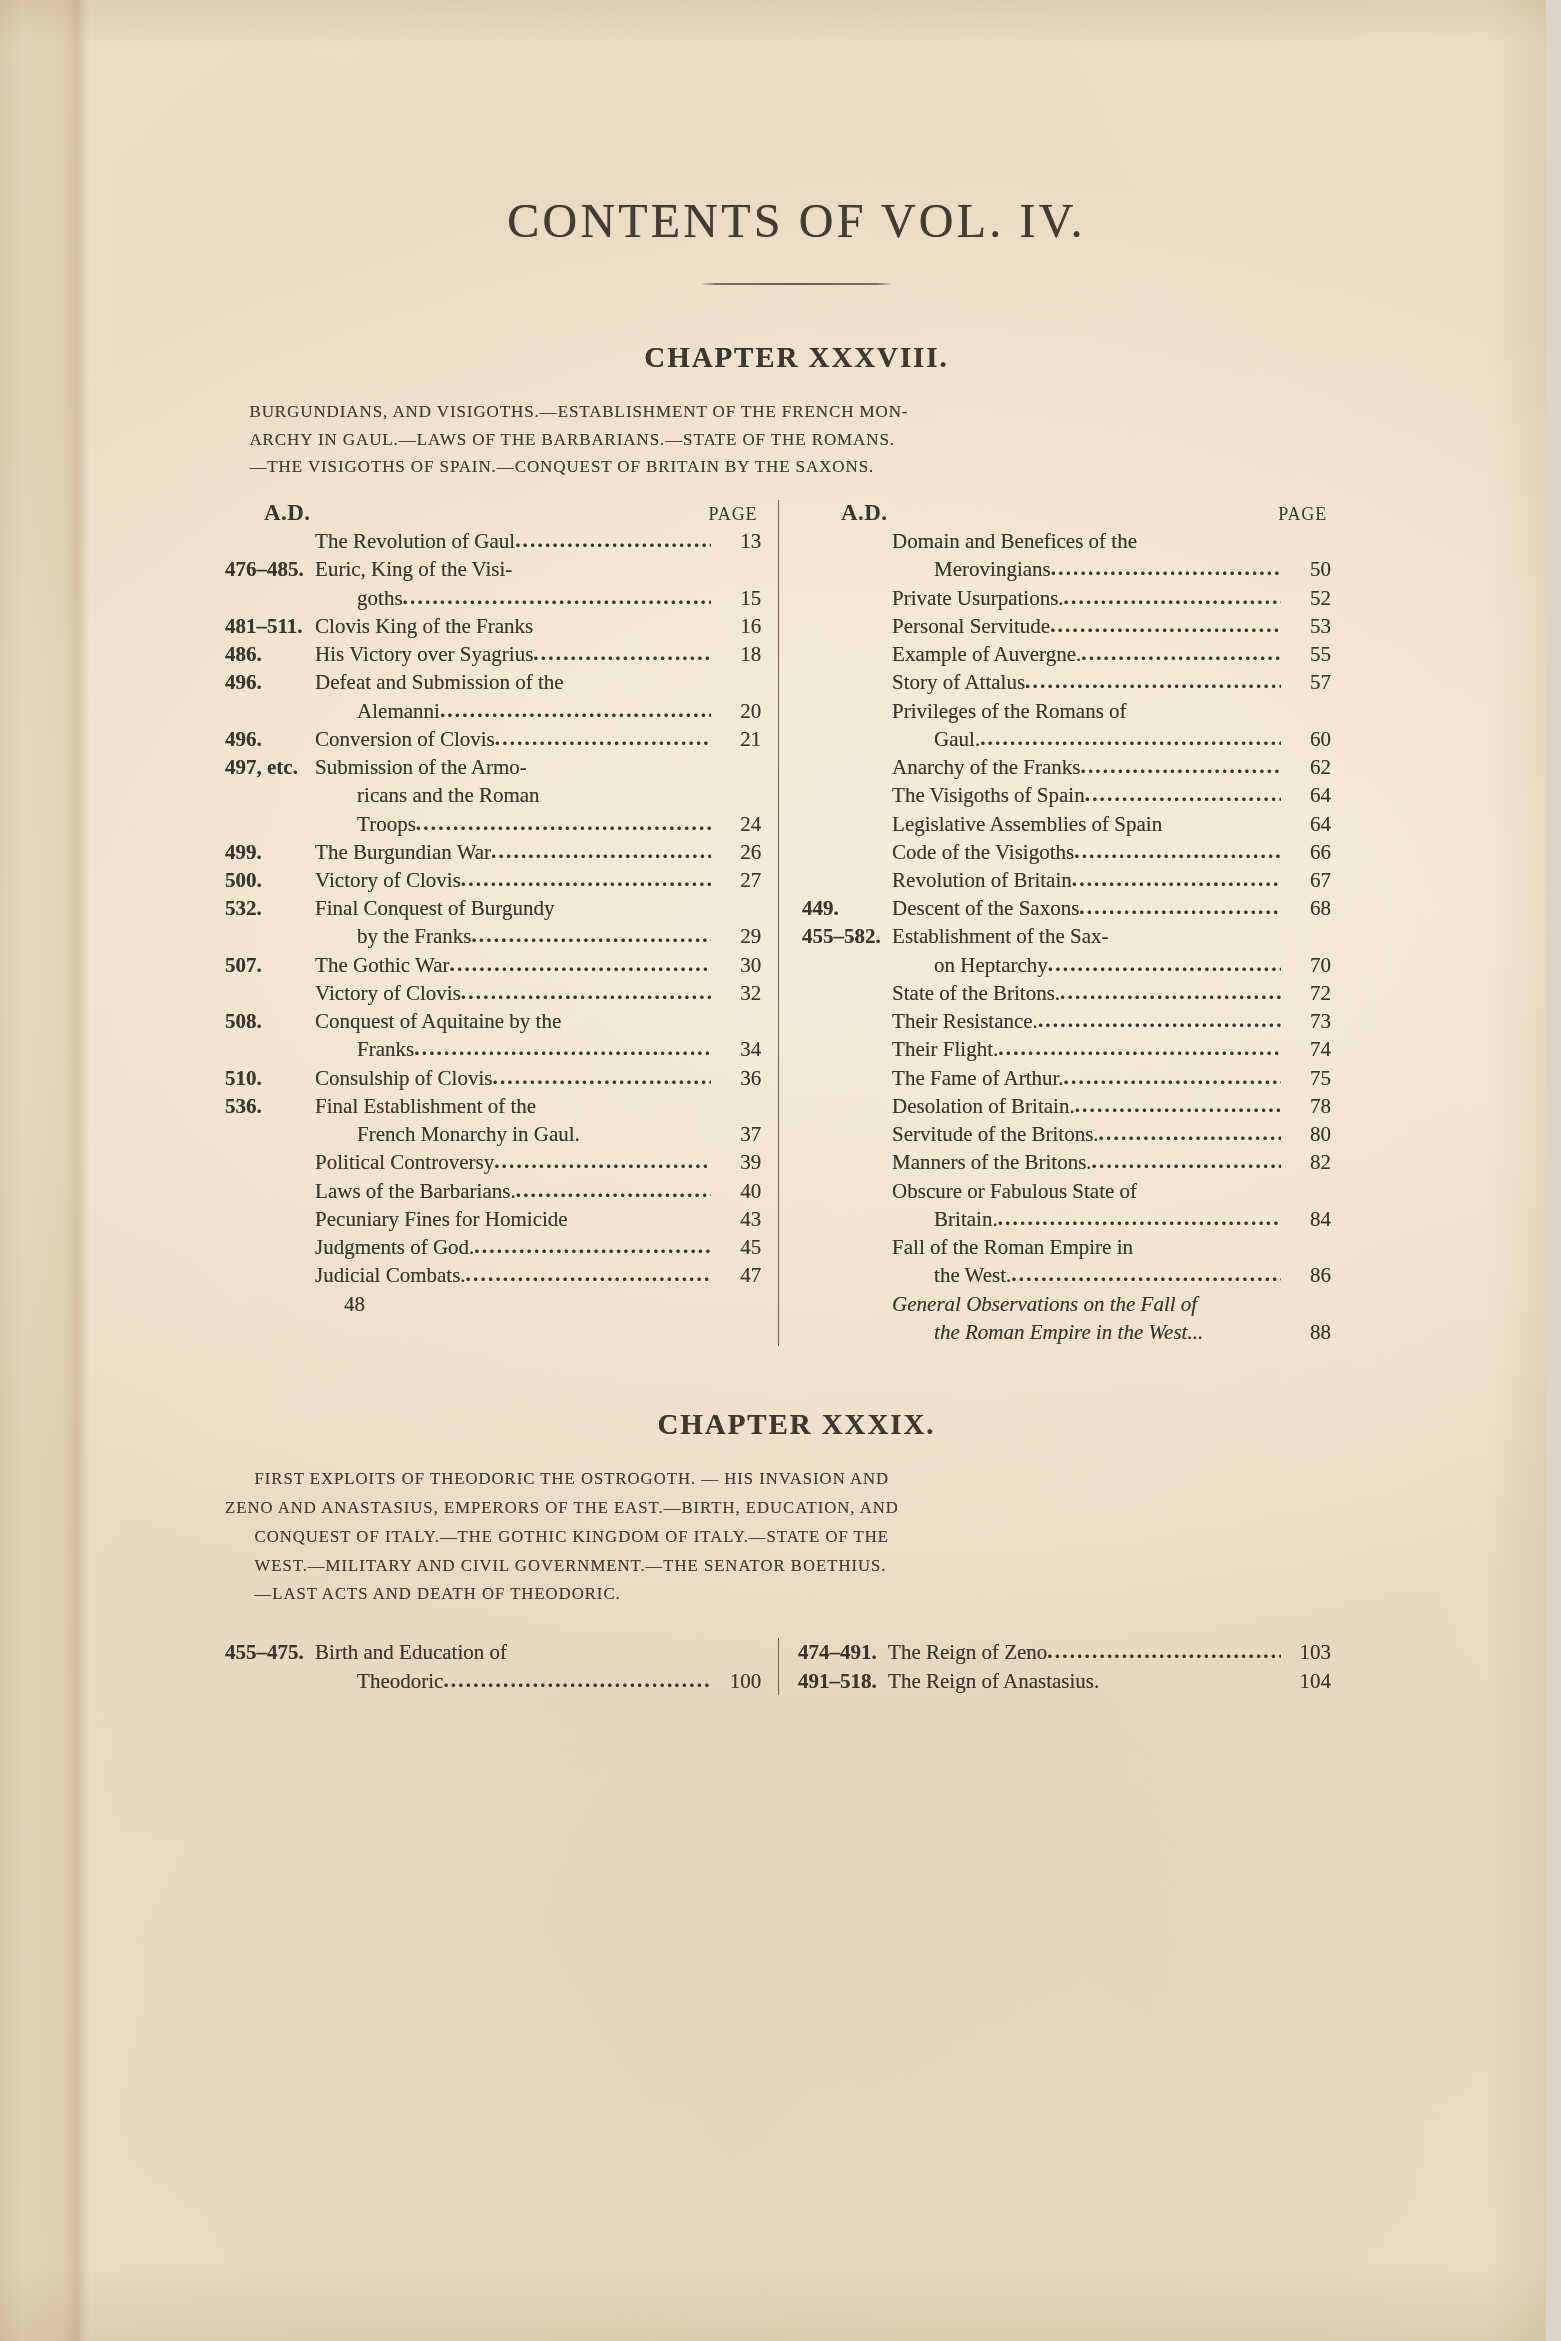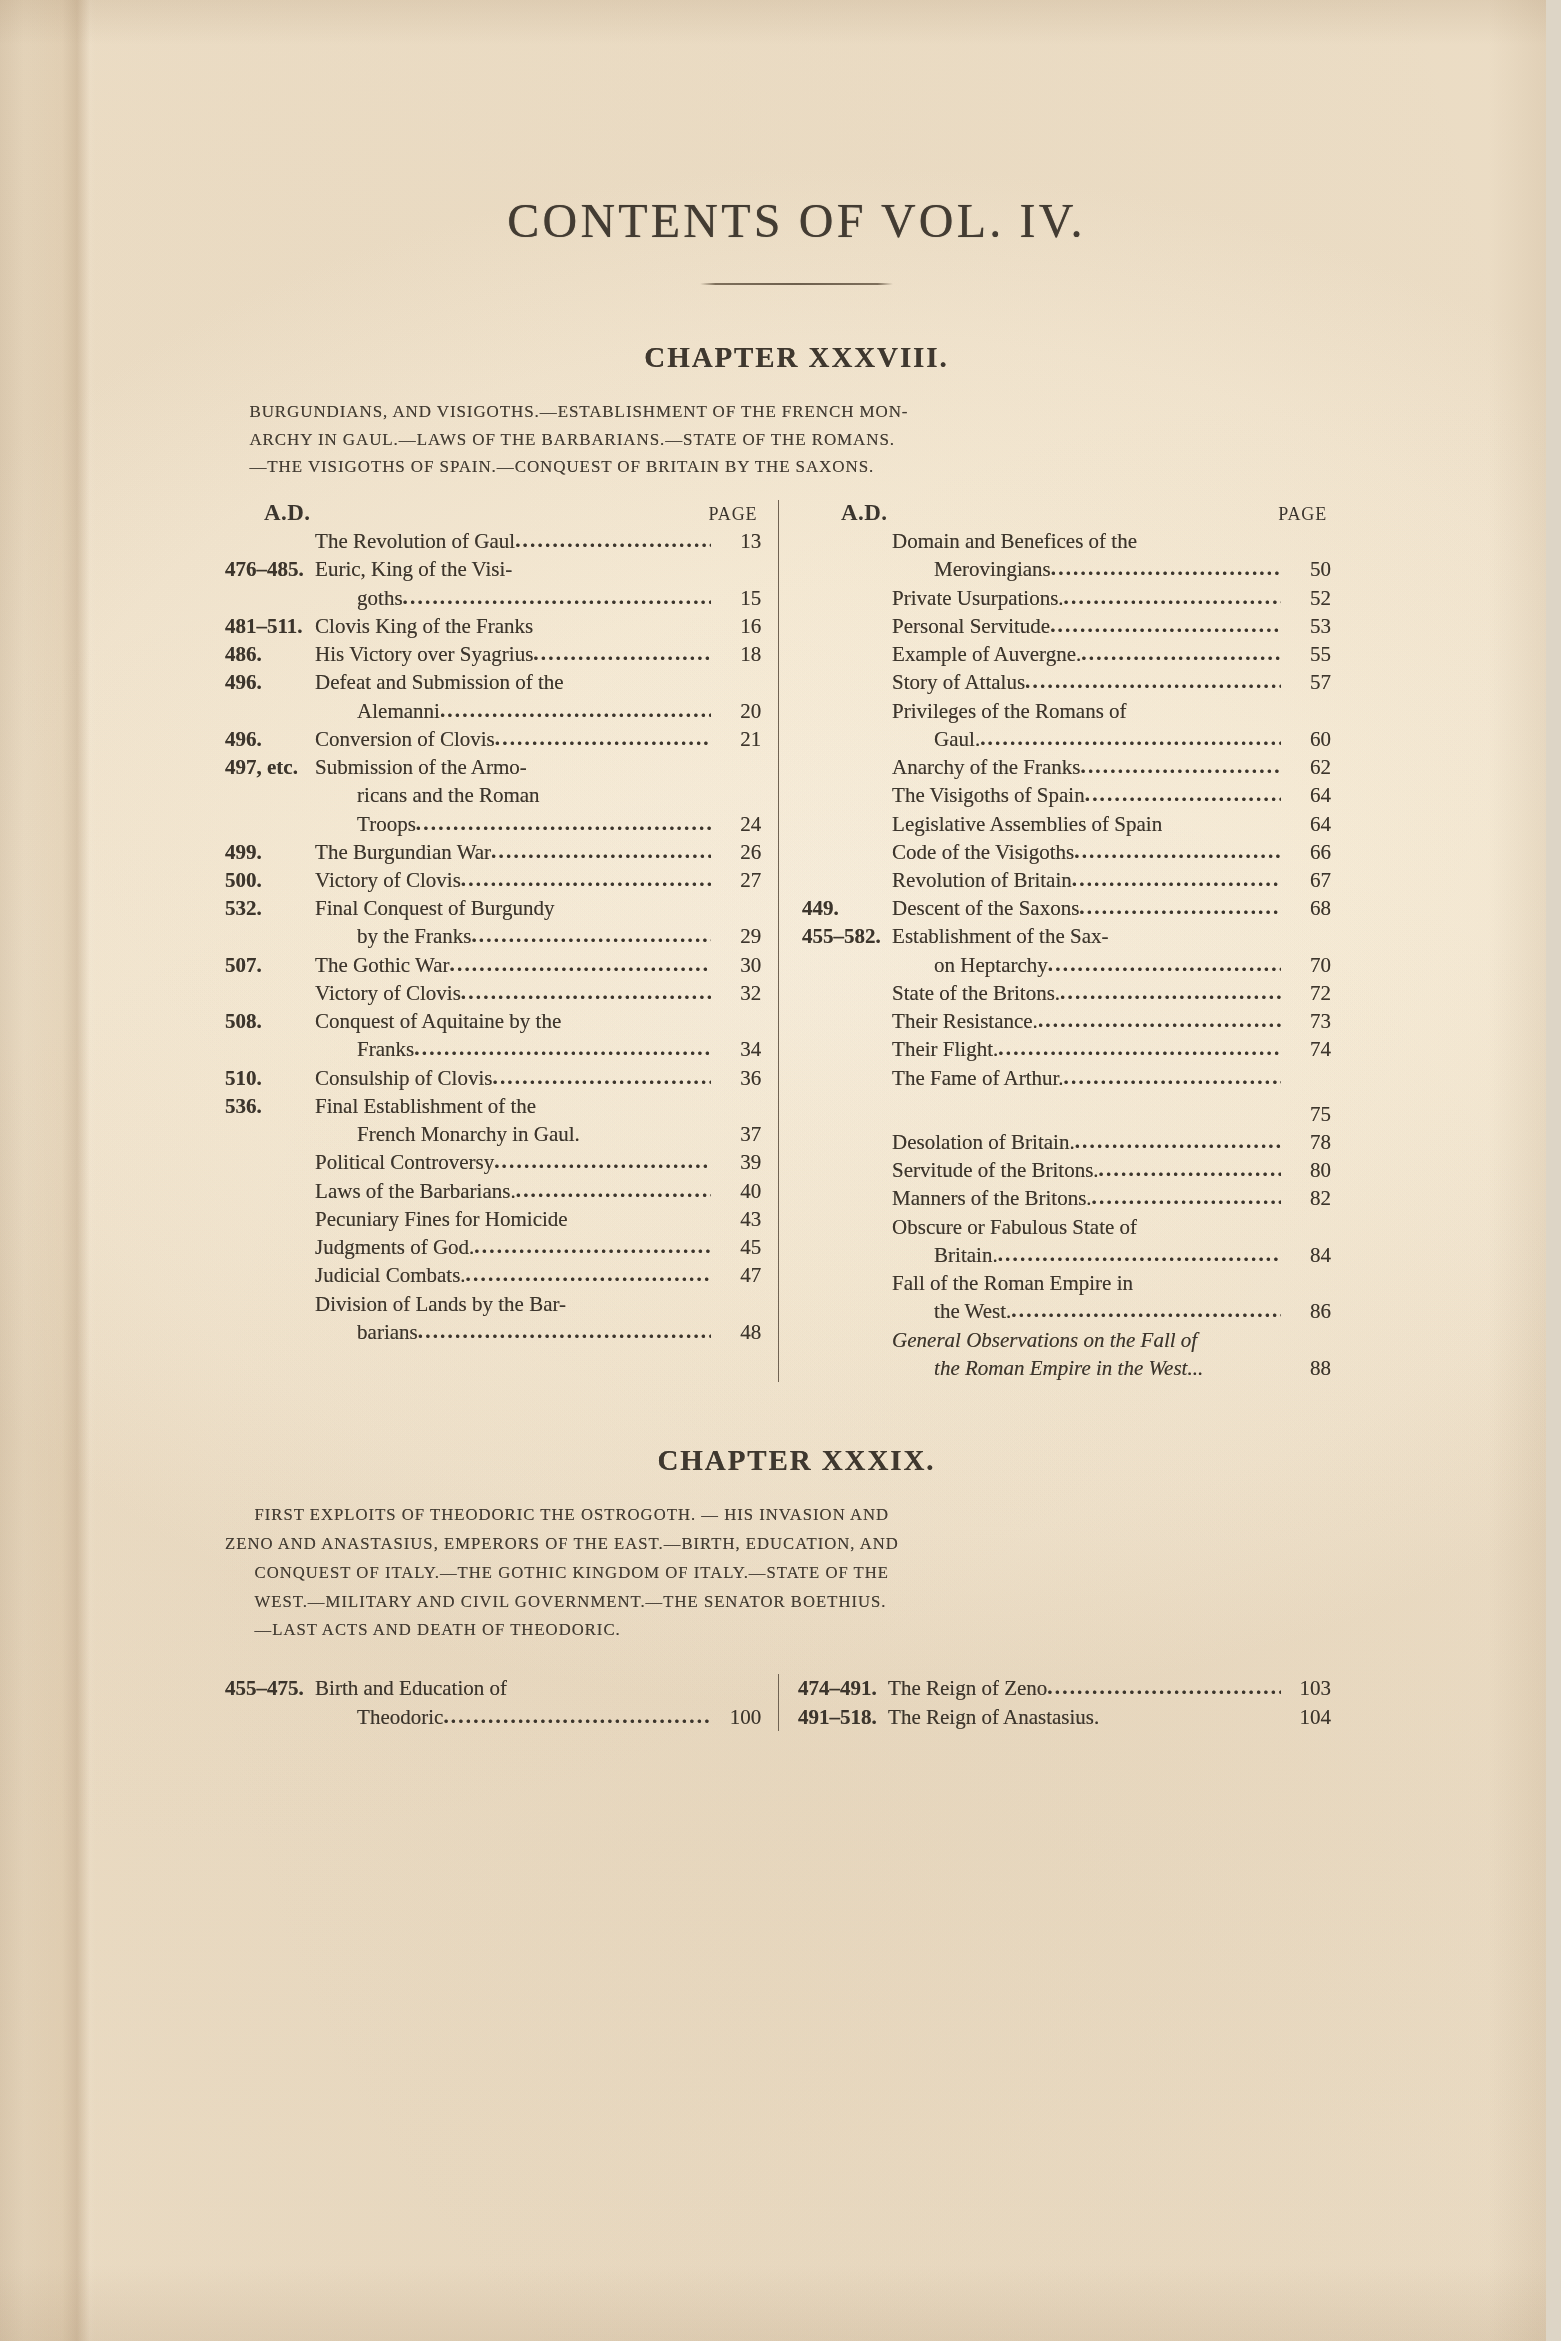--- a/index.html
+++ b/index.html
@@ -440,30 +440,20 @@
               <span class="body">
                 <span class="ln">
                   <span class="txt">Judicial Combats.</span>
                   <span class="dots"></span>
                 </span>
               </span>
               <span class="num" style="align-self: flex-end;">47</span>
             </div>
             <div class="entry">
               <span class="year blank">&nbsp;</span>
-              <span class="body">
-                <span class="ln nodots">
-                  <span class="txt">Division of Lands by the Bar-</span>
-                  <span class="dots"></span>
-                </span>
-                <span class="ln cont">
-                  <span class="txt">barians</span>
-                  <span class="dots"></span>
-                </span>
-              </span>
               <span class="num" style="align-self: flex-end;">48</span>
             </div>
           </div>
       </div>
       <div class="col right">
         <div class="colhead">
           <span class="ad">A.D.</span>
           <span class="pg">PAGE</span>
         </div>
         <div id="c38-right">
@@ -640,21 +630,21 @@
               <span class="num" style="align-self: flex-end;">74</span>
             </div>
             <div class="entry">
               <span class="year blank">&nbsp;</span>
               <span class="body">
                 <span class="ln">
                   <span class="txt">The Fame of Arthur.</span>
                   <span class="dots"></span>
                 </span>
               </span>
-              <span class="num" style="align-self: flex-end; margin-top: 36px;">75</span>
+              <span class="num" style="align-self: flex-end;">75</span>
             </div>
             <div class="entry">
               <span class="year blank">&nbsp;</span>
               <span class="body">
                 <span class="ln">
                   <span class="txt">Desolation of Britain.</span>
                   <span class="dots"></span>
                 </span>
               </span>
               <span class="num" style="align-self: flex-end;">78</span>

